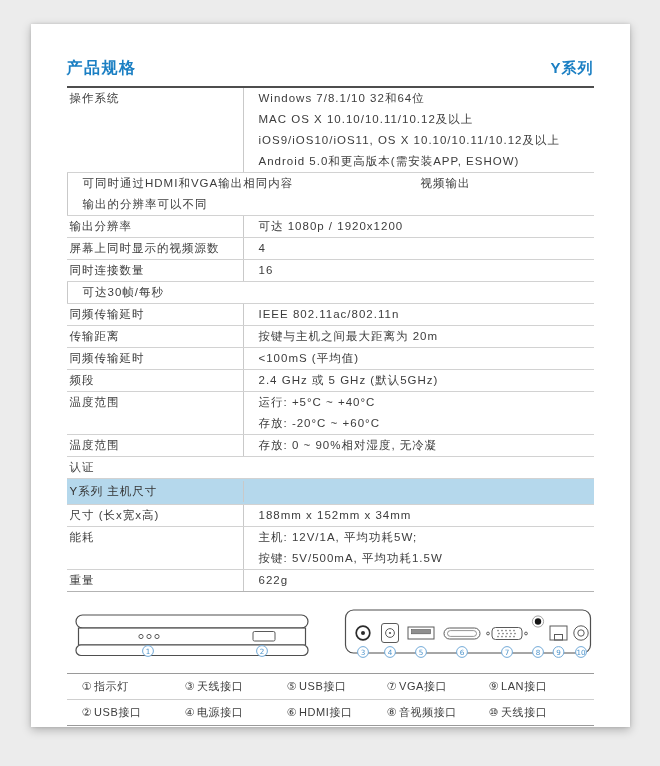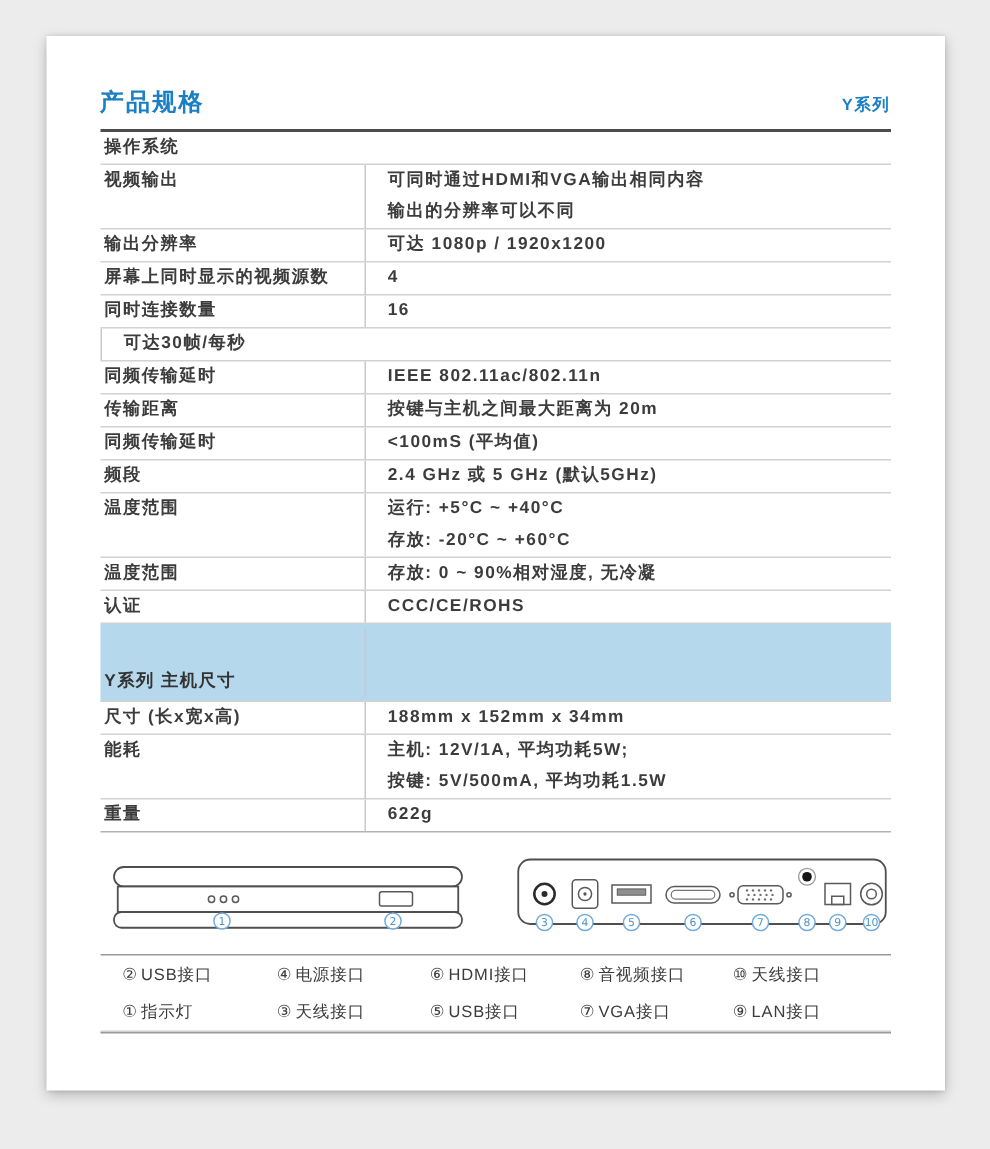--- a/index.html
+++ b/index.html
@@ -12,30 +12,30 @@
   .card{
     width:599px;height:703px;
     margin:24px auto 0;
     background:#ffffff;
     box-shadow:0 3px 9px rgba(0,0,0,0.25), 0 0 3px rgba(0,0,0,0.12);
     box-sizing:border-box;
     padding:34px 36px 0 36px;
   }
   .hdr{display:flex;justify-content:space-between;align-items:baseline;margin-bottom:7px;gap:36px;}
   .hdr .title{font-size:16px;font-weight:bold;color:#1b7fc3;letter-spacing:1.5px;}
-  .hdr .series{font-size:11px;font-weight:bold;color:#1b7fc3;letter-spacing:1px;text-align:right;}
+  .hdr .series{font-size:15px;font-weight:bold;color:#1b7fc3;letter-spacing:1px;text-align:right;}
 
   .spec{border-top:2px solid #4d4d4d;border-bottom:1px solid #b3b3b3;}
   .row{display:flex;border-bottom:1px solid #d2d2d2;font-size:11.5px;color:#3c3c3c;letter-spacing:1px;line-height:21px;}
   .row:last-child{border-bottom:none;}
-  .cell{padding-top:0;padding-bottom:0;font-weight:bold;}
+  .cell{padding-top:0;padding-bottom:0;}
   .label{flex:0 0 173px;padding-left:3px;}
   .value{flex:1;border-left:1px solid #c9c9c9;padding-left:15px;}
   .row.highlight{background:#b5d8ec;padding:2px 0;}
-  .row.highlight .label{color:#333;margin-top:26px;}
+  .row.highlight .label{color:#333;}
 
   .diagrams{display:flex;justify-content:space-between;align-items:flex-end;margin:15px 2px 0 6px;}
   .diagrams svg{display:block;}
 
   .legend{margin-top:12px;border-top:1px solid #9a9a9a;border-bottom:1px solid #9a9a9a;
           font-size:11px;color:#3c3c3c;letter-spacing:0.6px;}
   .legend-row{display:grid;grid-template-columns:103px 102px 100px 102px 1fr;
               padding:5px 0 5px 15px;}
   .legend-row.first{border-bottom:1px solid #cfcfcf;}
   .lcell{white-space:nowrap;}
@@ -53,28 +53,34 @@
 
   <div class="hdr">
     <span class="title">产品规格</span>
     <span class="series">Y系列</span>
   </div>
 
   <div class="spec">
 
     <div class="row">
       <div class="cell label">操作系统</div>
-    </div>
-
-    <div class="row">
-      <div class="cell label">视频输出</div>
+      <div class="cell value">
+        <div>Windows 7/8.1/10 32和64位</div>
+        <div>MAC OS X 10.10/10.11/10.12及以上</div>
+        <div>iOS9/iOS10/iOS11, OS X 10.10/10.11/10.12及以上</div>
+        <div>Android 5.0和更高版本(需安装APP, ESHOW)</div>
+      </div>
+    </div>
+
+    <div class="row">
       <div class="cell value">
         <div>可同时通过HDMI和VGA输出相同内容</div>
         <div>输出的分辨率可以不同</div>
       </div>
+      <div class="cell label">视频输出</div>
     </div>
 
     <div class="row">
       <div class="cell label">输出分辨率</div>
       <div class="cell value">
         <div>可达 1080p / 1920x1200</div>
       </div>
     </div>
 
     <div class="row">
@@ -135,23 +141,20 @@
 
     <div class="row">
       <div class="cell label">温度范围</div>
       <div class="cell value">
         <div>存放: 0 ~ 90%相对湿度, 无冷凝</div>
       </div>
     </div>
 
     <div class="row">
       <div class="cell label">认证</div>
-      <div class="cell value">
-        <div>CCC/CE/ROHS</div>
-      </div>
     </div>
 
     <div class="row highlight">
       <div class="cell label">Y系列 主机尺寸</div>
       <div class="cell value"></div>
     </div>
 
     <div class="row">
       <div class="cell label">尺寸 (长x宽x高)</div>
       <div class="cell value">
@@ -281,29 +284,29 @@
       </g>
       <g>
         <circle class="port-num-circle" cx="237" cy="45" r="5.4"></circle>
         <text class="port-num-text" x="237" y="47.6">10</text>
       </g>
     </svg>
 
   </div>
 
   <div class="legend">
+    <div class="legend-row first">
+      <span class="lcell"><span class="lnum">①</span><span>指示灯</span></span>
+      <span class="lcell"><span class="lnum">③</span><span>天线接口</span></span>
+      <span class="lcell"><span class="lnum">⑤</span><span>USB接口</span></span>
+      <span class="lcell"><span class="lnum">⑦</span><span>VGA接口</span></span>
+      <span class="lcell"><span class="lnum">⑨</span><span>LAN接口</span></span>
+    </div>
     <div class="legend-row">
       <span class="lcell"><span class="lnum">②</span><span>USB接口</span></span>
       <span class="lcell"><span class="lnum">④</span><span>电源接口</span></span>
       <span class="lcell"><span class="lnum">⑥</span><span>HDMI接口</span></span>
       <span class="lcell"><span class="lnum">⑧</span><span>音视频接口</span></span>
       <span class="lcell"><span class="lnum">⑩</span><span>天线接口</span></span>
     </div>
-    <div class="legend-row first">
-      <span class="lcell"><span class="lnum">①</span><span>指示灯</span></span>
-      <span class="lcell"><span class="lnum">③</span><span>天线接口</span></span>
-      <span class="lcell"><span class="lnum">⑤</span><span>USB接口</span></span>
-      <span class="lcell"><span class="lnum">⑦</span><span>VGA接口</span></span>
-      <span class="lcell"><span class="lnum">⑨</span><span>LAN接口</span></span>
-    </div>
   </div>
 
 </div>
 
 </body></html>

